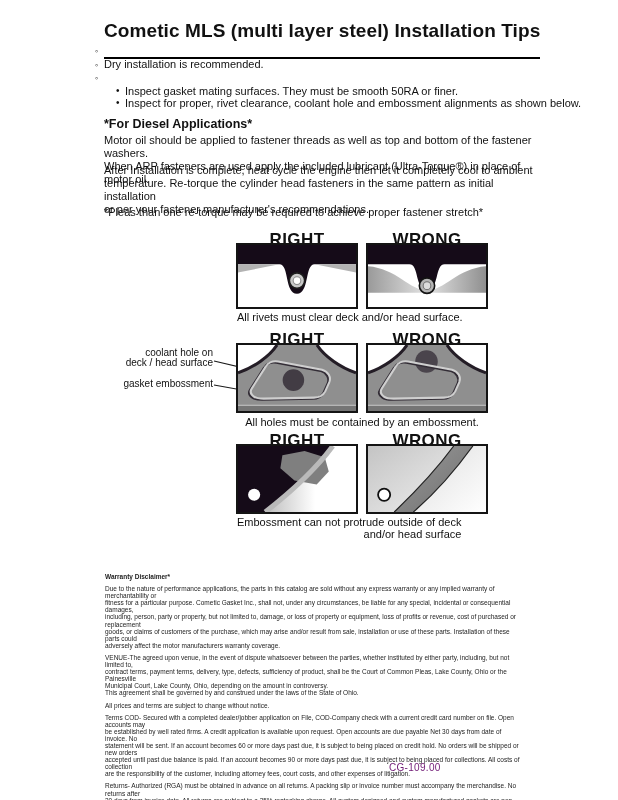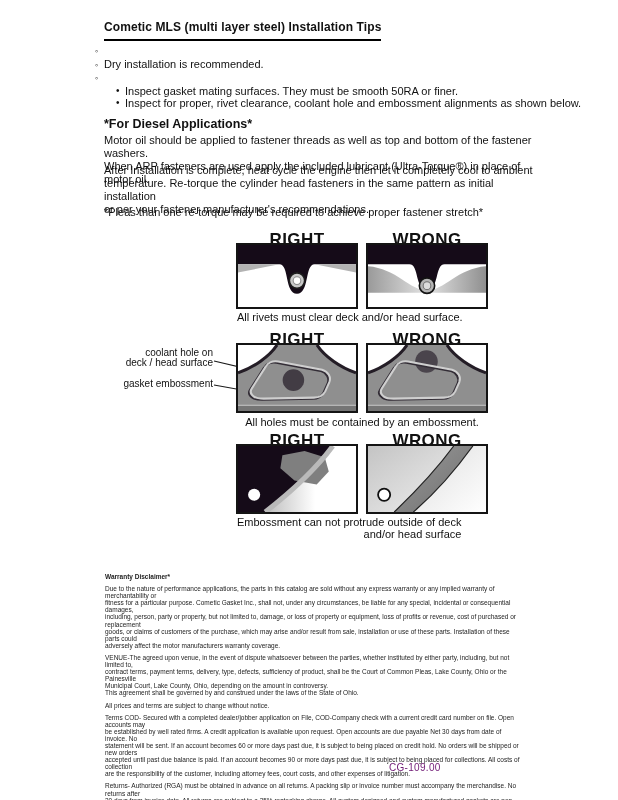--- a/index.html
+++ b/index.html
@@ -4,22 +4,22 @@
 <style>
   html,body{margin:0;padding:0;}
   body{
     width:618px;height:800px;background:#ffffff;position:relative;
     font-family:"Liberation Sans", sans-serif;color:#111;
     -webkit-font-smoothing:antialiased;
   }
   .abs{position:absolute;}
   
   .doc-title{
-    left:104px;top:20px;font-size:12px;font-weight:bold;
-    border-bottom:2px solid #000;padding-bottom:5px;letter-spacing:.1px;
+    left:104px;top:20px;font-size:19px;font-weight:bold;
+    border-bottom:2px solid #000;padding-bottom:15px;letter-spacing:.1px;
   }
   
   .tips{left:95px;top:44px;font-size:11px;line-height:12.6px;}
   .b-row{display:flex;}
   .b-row .mk{width:9px;flex:0 0 9px;font-size:9px;padding-top:1px;}
   .b-row.sub{margin-left:21px;}
   .b-row.sub .mk{font-size:10px;padding-top:0;}
   
   .diesel-h{left:104px;top:117px;font-size:12.5px;font-weight:bold;}
   .para{left:104px;font-size:11px;line-height:13px;white-space:pre-line;width:440px;}

